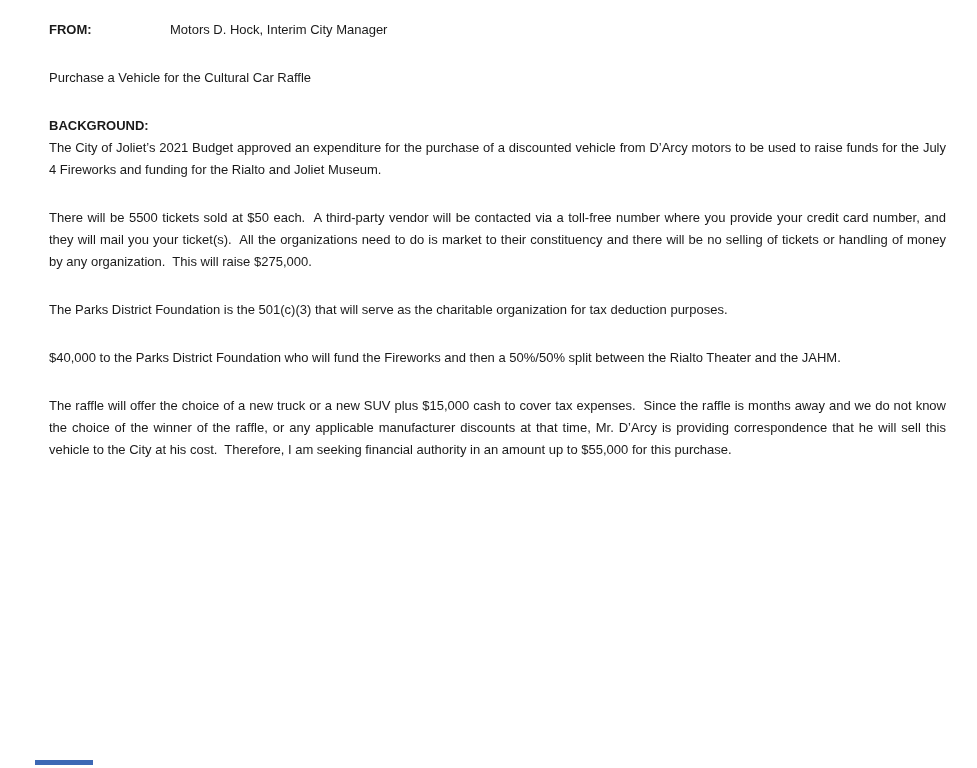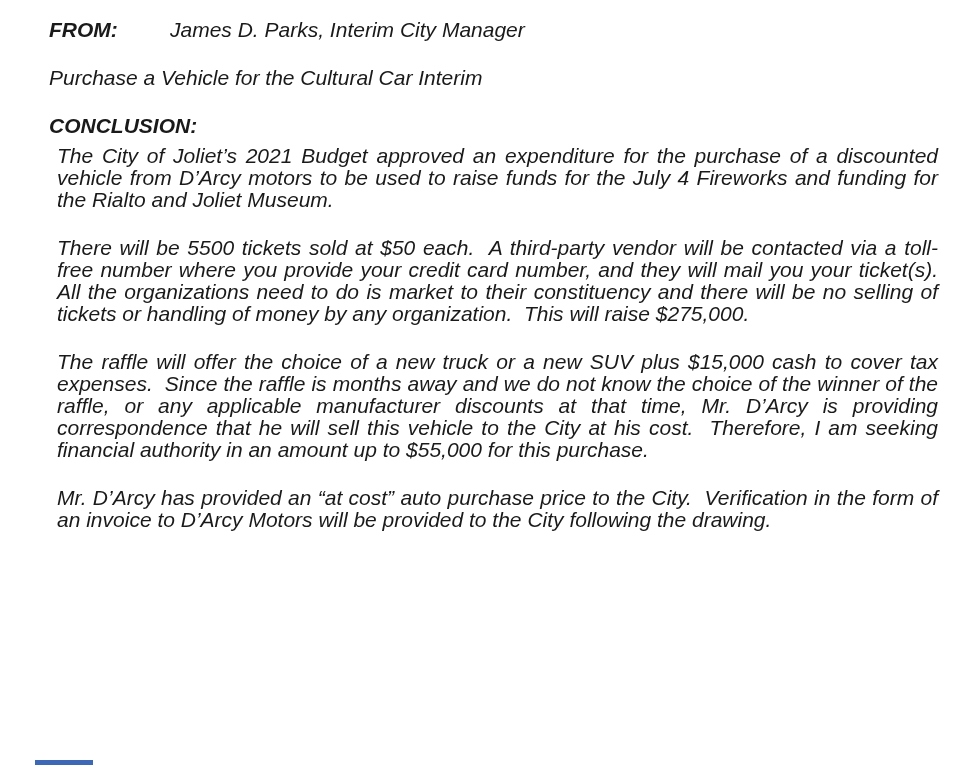--- a/index.html
+++ b/index.html
@@ -13,29 +13,28 @@
     overflow: hidden;
     font-family: "Liberation Sans", sans-serif;
     color: #1a1a1a;
     position: relative;
   }
   .page {
     box-sizing: border-box;
     width: 977px;
     height: 768px;
     padding: 19px 31px 0 49px;
-    font-size: 21px;
+    font-size: 13px;
     line-height: 22px;
-    font-style: italic;
   }
   .block {
     margin: 0 0 26px 0;
   }
   p {
-    margin: 8px;
+    margin: 0;
   }
   .just {
     text-align: justify;
     white-space: pre-wrap;
   }
   .lead-line {
     white-space: pre-wrap;
   }
   .label {
     font-weight: bold;
@@ -56,43 +55,46 @@
     background: #3c68b5;
   }
 </style>
 </head>
 <body>
 
 <div class="page">
 
   <div class="block from-row">
     <span class="label">FROM:</span>
-    <span>James D. Parks, Interim City Manager</span>
+    <span>Motors D. Hock, Interim City Manager</span>
   </div>
 
   <div class="block">
-    <div>Purchase a Vehicle for the Cultural Car Interim</div>
+    <div>Purchase a Vehicle for the Cultural Car Raffle</div>
   </div>
 
   <div class="block">
-    <div class="label">CONCLUSION:</div>
+    <div class="label">BACKGROUND:</div>
     <p class="just">The City of Joliet’s 2021 Budget approved an expenditure for the purchase of a discounted vehicle from D’Arcy motors to be used to raise funds for the July 4 Fireworks and funding for the Rialto and Joliet Museum.</p>
   </div>
 
   <div class="block">
     <p class="just">There will be 5500 tickets sold at $50 each.  A third-party vendor will be contacted via a toll-free number where you provide your credit card number, and they will mail you your ticket(s).  All the organizations need to do is market to their constituency and there will be no selling of tickets or handling of money by any organization.  This will raise $275,000.</p>
   </div>
 
+  <div class="block">
+    <p class="just">The Parks District Foundation is the 501(c)(3) that will serve as the charitable organization for tax deduction purposes.</p>
+  </div>
 
   <div class="block">
+    <p class="just">$40,000 to the Parks District Foundation who will fund the Fireworks and then a 50%/50% split between the Rialto Theater and the JAHM.</p>
   </div>
 
   <div class="block">
     <p class="just">The raffle will offer the choice of a new truck or a new SUV plus $15,000 cash to cover tax expenses.  Since the raffle is months away and we do not know the choice of the winner of the raffle, or any applicable manufacturer discounts at that time, Mr. D’Arcy is providing correspondence that he will sell this vehicle to the City at his cost.  Therefore, I am seeking financial authority in an amount up to $55,000 for this purchase.</p>
   </div>
 
   <div class="block">
-    <p class="just">Mr. D’Arcy has provided an “at cost” auto purchase price to the City.  Verification in the form of an invoice to D’Arcy Motors will be provided to the City following the drawing.</p>
   </div>
 
 </div>
 
 <div class="artifact-dash"></div>
 
 </body></html>

